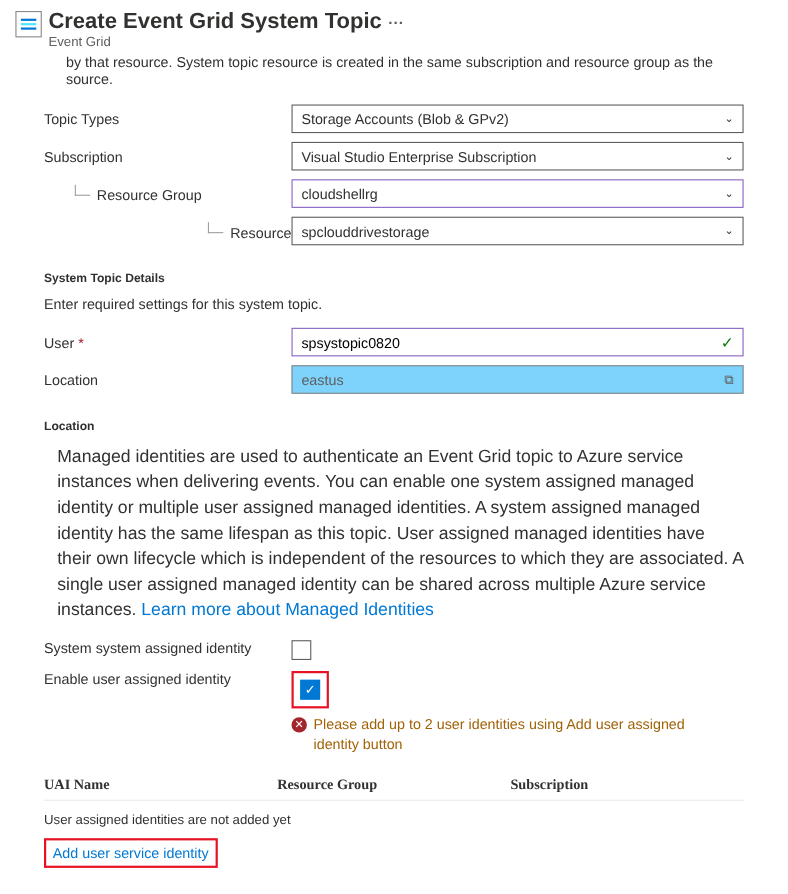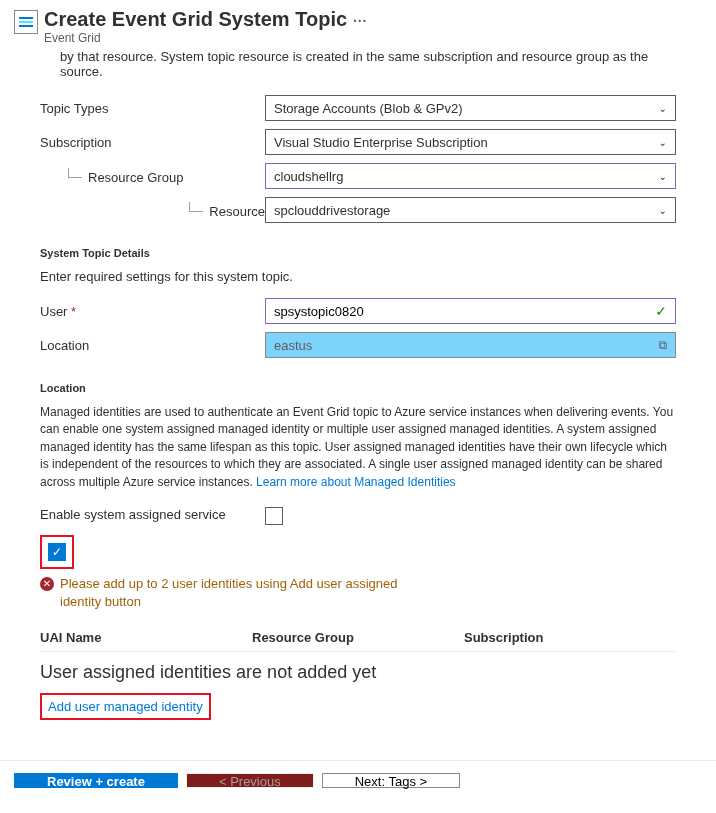--- a/index.html
+++ b/index.html
@@ -22,34 +22,34 @@
     }
     .select.purple, .input.purple { border-color: #8661c5; }
     .chev { color: #323130; font-size: 10px; }
     .input input { border: none; outline: none; width: 100%; font-size: 13px; font-family: inherit; }
     .check-green { color: #107c10; font-size: 14px; }
     .readonly { background: #7dd3fc; color: #605e5c; border-color: #8a8886; }
     .copy-icon { color: #605e5c; font-size: 12px; cursor: pointer; }
     .section-title { font-size: 11px; font-weight: 600; margin: 24px 0 10px; }
     .section-sub { font-size: 13px; color: #323130; margin-bottom: 14px; }
     .req { color: #a4262c; }
-    .identity-text { font-size: 12px; line-height: 1.45; margin-bottom: 16px; }
+    .identity-text { font-size: 16px; line-height: 1.45; margin-bottom: 16px; margin-left: 12px; }
     .identity-text a { color: #0078d4; text-decoration: none; }
     .cbrow { display: flex; align-items: flex-start; margin-bottom: 10px; }
     .cbrow label { flex: 0 0 225px; font-size: 13px; }
     .cb { width: 18px; height: 18px; border: 1px solid #605e5c; display: flex; align-items: center; justify-content: center; cursor: pointer; }
     .cb.checked { background: #0078d4; border-color: #0078d4; color: #fff; font-size: 12px; }
     .red-box { border: 2px solid #e81123; padding: 6px; display: inline-block; }
     .err { display: flex; align-items: flex-start; gap: 6px; margin-top: 6px; max-width: 370px; }
     .err-icon { width: 14px; height: 14px; border-radius: 50%; background: #a4262c; color: #fff; display: flex; align-items: center; justify-content: center; font-size: 10px; flex-shrink: 0; margin-top: 2px; }
     .err-text { color: #a16207; font-size: 13px; line-height: 1.35; }
     .table { margin-top: 14px; }
     .thead { display: flex; border-bottom: 1px solid #edebe9; padding: 6px 0; }
-    .thead div { flex: 1; font-weight: 600; font-size: 13px; }
-    .tempty { padding: 10px 0; font-size: 18px; color: #323130; }
+    .thead div { flex: 1; font-weight: 600; font-size: 13px; font-family: Liberation Serif, serif; }
+    .tempty { padding: 10px 0; font-size: 12px; color: #323130; }
     .add-link { color: #0078d4; font-size: 13px; cursor: pointer; display: inline-block; margin-top: 14px; }
     .red-box-link { border: 2px solid #e81123; padding: 4px 6px; display: inline-block; }
     .footer { border-top: 1px solid #edebe9; padding: 12px 14px; display: flex; gap: 8px; margin-top: 40px; }
     .btn { height: 15px; padding: 0 32px; font-size: 13px; border: 1px solid #8a8886; background: #fff; cursor: pointer; font-family: inherit; }
     .btn.primary { background: #0078d4; color: #fff; border-color: #0078d4; font-weight: 600; }
     .btn.disabled { background: #7f1d1d; color: #a19f9d; border-color: #f3f2f1; cursor: default; }
   </style>
 </head>
 <body>
 
@@ -116,24 +116,25 @@
       <span class="copy-icon">⧉</span>
     </div>
   </div>
 
   <div class="section-title">Location</div>
   <div class="identity-text">
     <span>Managed identities are used to authenticate an Event Grid topic to Azure service instances when delivering events. You can enable one system assigned managed identity or multiple user assigned managed identities. A system assigned managed identity has the same lifespan as this topic. User assigned managed identities have their own lifecycle which is independent of the resources to which they are associated. A single user assigned managed identity can be shared across multiple Azure service instances. </span><a href="#">Learn more about Managed Identities</a>
   </div>
 
   <div class="cbrow">
-    <label>Enable system assigned service</label>
+    <label>System system assigned identity</label>
     <div class="cb"></div>
   </div>
   <div class="cbrow">
+    <label>Enable user assigned identity</label>
     <div>
       <span class="red-box">
         <div class="cb checked">✓</div>
       </span>
       <div class="err">
         <div class="err-icon">✕</div>
         <div class="err-text">Please add up to 2 user identities using Add user assigned identity button</div>
       </div>
     </div>
   </div>
@@ -141,21 +142,21 @@
   <div class="table">
     <div class="thead">
       <div>UAI Name</div>
       <div>Resource Group</div>
       <div>Subscription</div>
     </div>
     <div class="tempty">User assigned identities are not added yet</div>
   </div>
 
   <span class="red-box-link">
-    <span class="add-link" style="margin-top:0">Add user managed identity</span>
+    <span class="add-link" style="margin-top:0">Add user service identity</span>
   </span>
 </div>
 
 <div class="footer">
   <button class="btn primary">Review + create</button>
   <button class="btn disabled">&lt; Previous</button>
   <button class="btn">Next: Tags &gt;</button>
 </div>
 
 </body></html>

